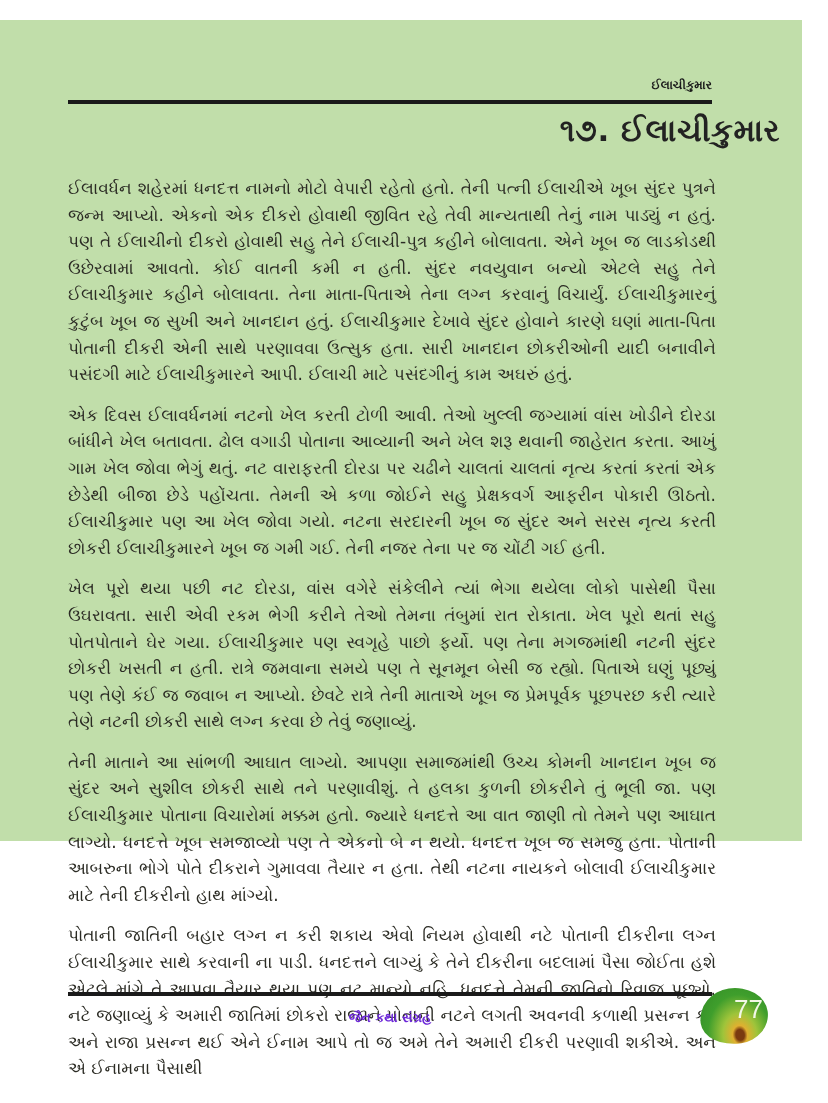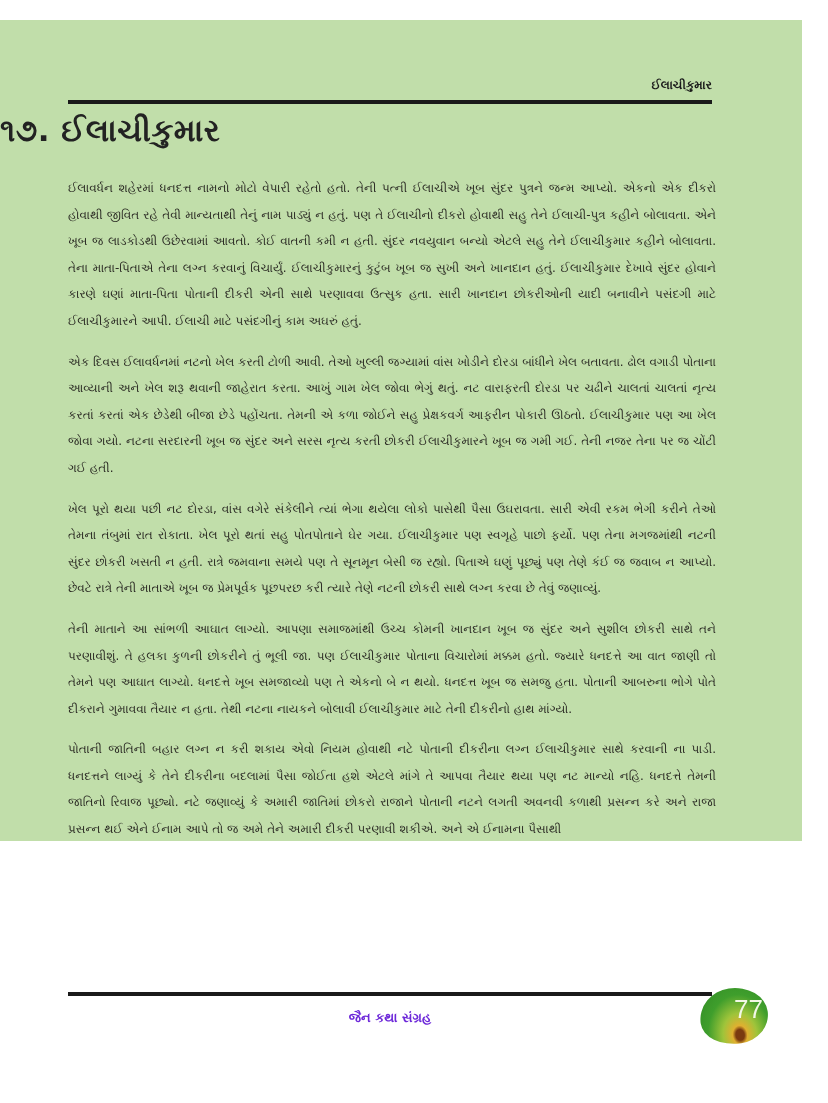--- a/index.html
+++ b/index.html
@@ -35,34 +35,34 @@
       height: 4px;
       background: #1a1a1a;
     }
     .rule-top { top: 80px; }
     .rule-bottom { top: 972px; }
     .chapter-title {
       position: absolute;
       left: 0;
       width: 780px;
       top: 92px;
-      text-align: left;
+      text-align: right;
       font-size: 31px;
       font-weight: bold;
       color: #222222;
       letter-spacing: 0.5px;
     }
     .body-text {
       position: absolute;
       left: 68px;
       top: 155px;
       width: 648px;
     }
     .para {
-      font-size: 12px;
+      font-size: 17px;
       line-height: 26.6px;
       margin: 0 0 14px 0;
       text-align: justify;
       color: #2b2b24;
     }
     .footer-title {
       position: absolute;
       left: 0;
       width: 780px;
       top: 990px;

